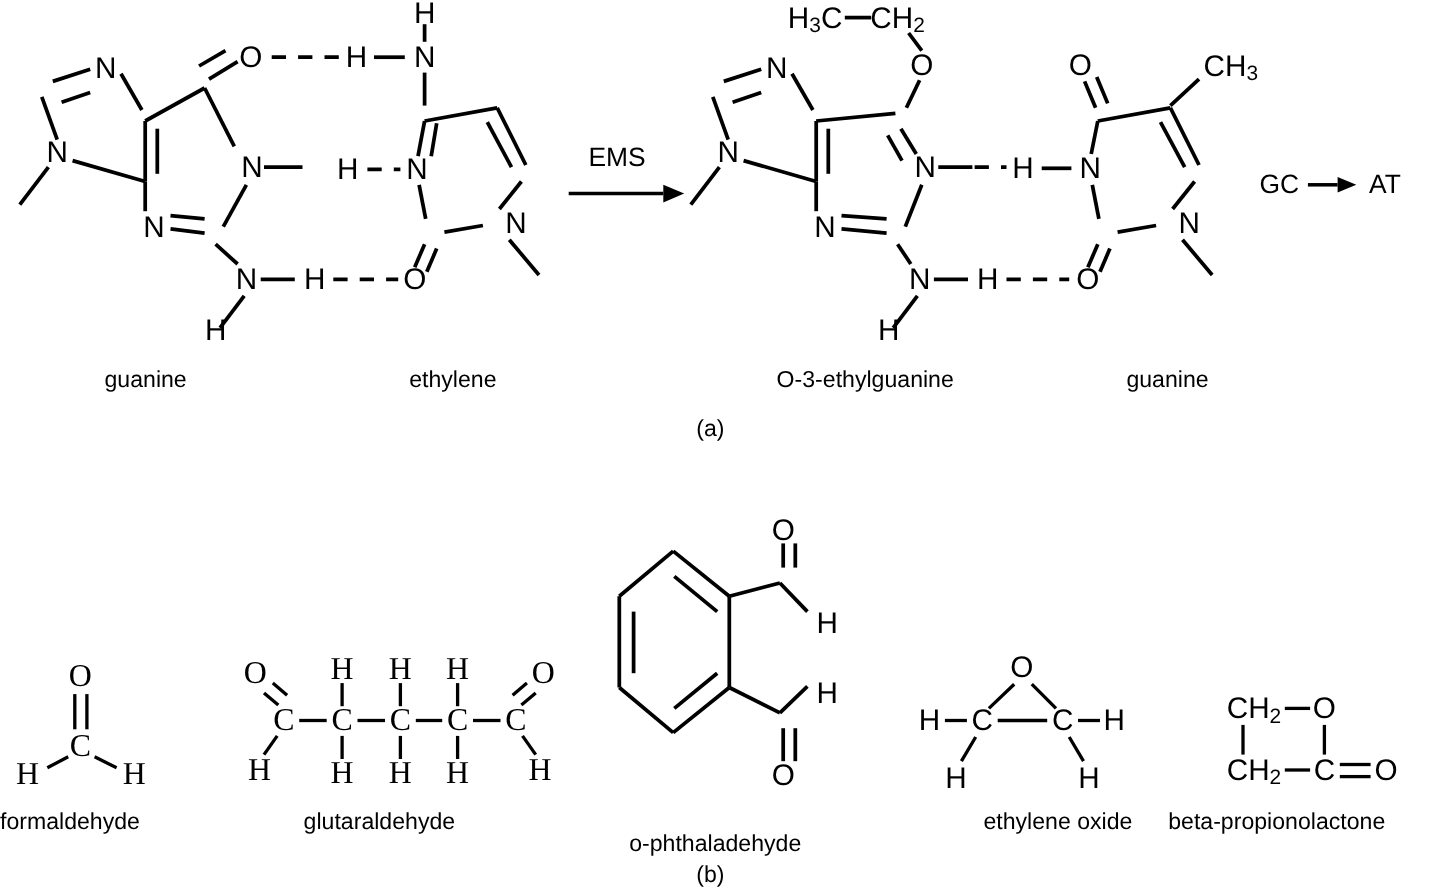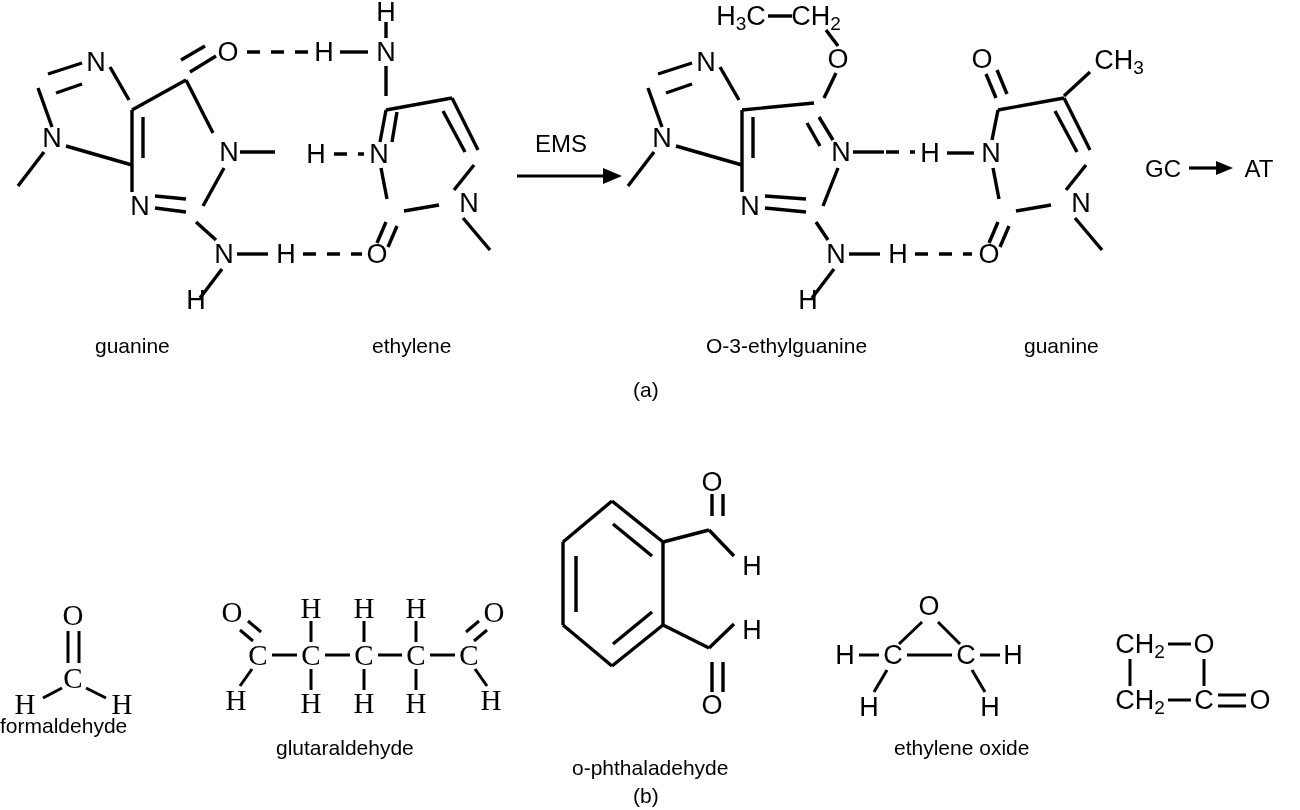--- a/index.html
+++ b/index.html
@@ -319,20 +319,21 @@
 
 </svg>
 
 <div class="label" style="left:95px;  top:334px;">guanine</div>
 <div class="label" style="left:372px; top:334px;">ethylene</div>
 <div class="label" style="left:706px; top:334px;">O-3-ethylguanine</div>
 <div class="label" style="left:1024px; top:334px;">guanine</div>
 
 <div class="panel-label" style="left:633px; top:378px;">(a)</div>
 
-<div class="label" style="left:0px;   top:714px;">formaldehyde</div>
+<div class="label" style="left:0px;   top:736px;">formaldehyde</div>
 <div class="label" style="left:276px; top:736px;text-align:center;">glutaraldehyde</div>
 <div class="label" style="left:572px; top:756px;">o-phthaladehyde</div>
 <div class="label" style="left:894px; top:736px;">ethylene oxide</div>
+<div class="label" style="left:1062px; top:736px;">beta-propionolactone</div>
 
 <div class="panel-label" style="left:633px; top:784px;">(b)</div>
 
 </div>
 
 </body></html>

